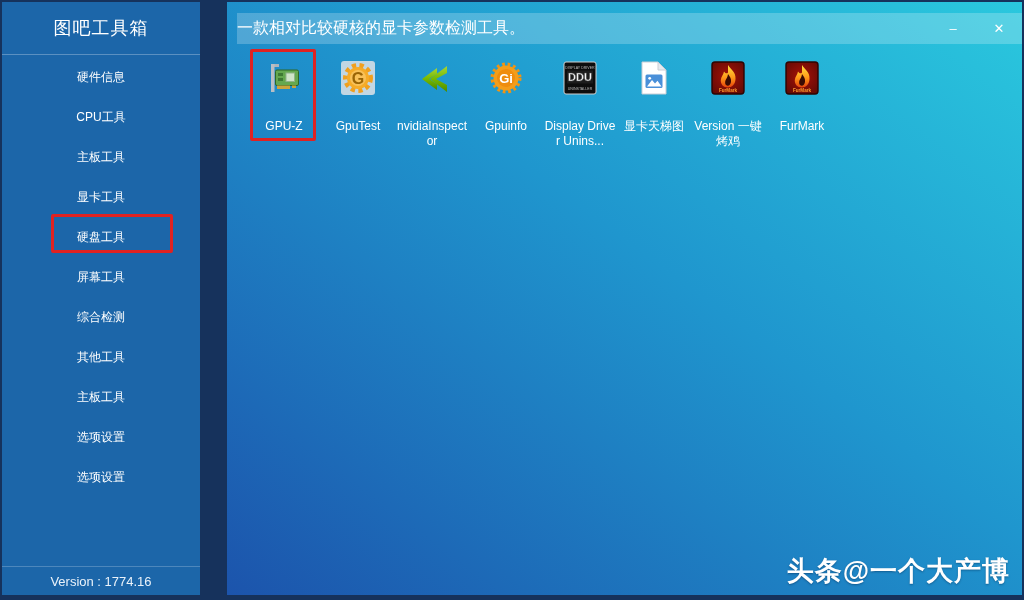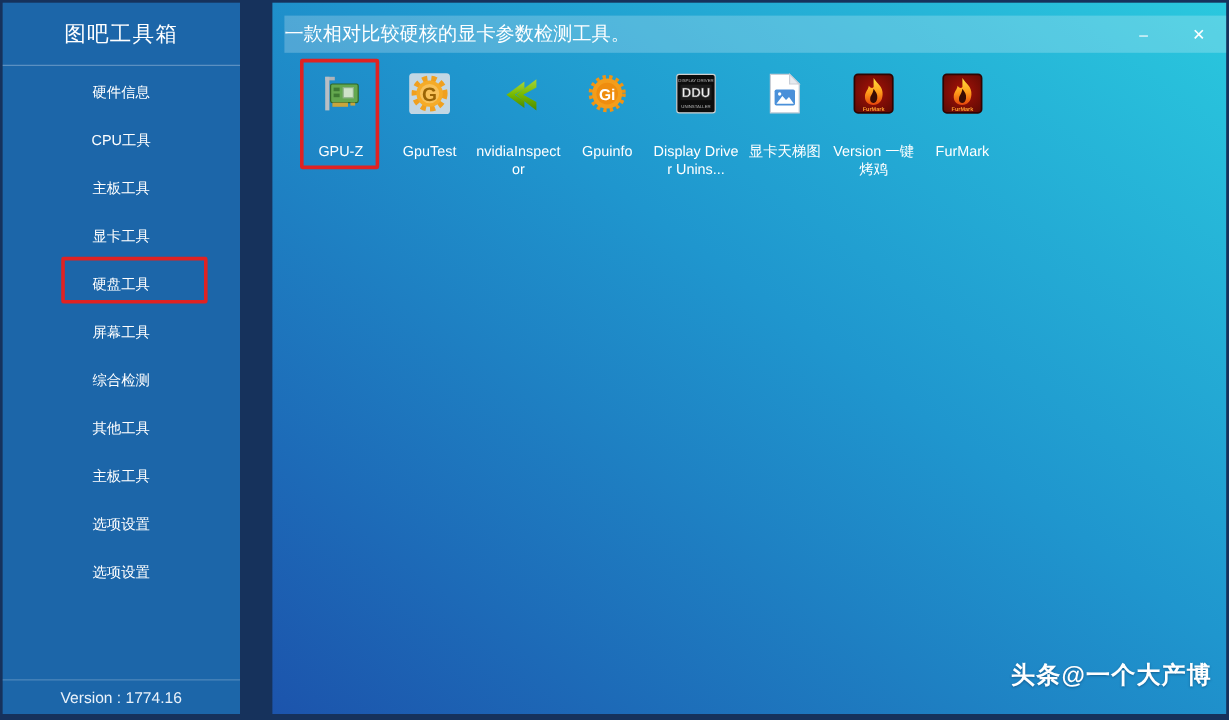--- a/index.html
+++ b/index.html
@@ -67,22 +67,22 @@
   .tool-label {
     margin-top:22px; font-size:12px; line-height:15px; color:#fff;
     text-align:center; word-break:break-all; max-width:74px;
   }
   .gpuz-annotation {
     position:absolute; left:23px; top:47px; width:66px; height:92px;
     border:3px solid #e02222; border-radius:2px; pointer-events:none;
   }
   
   .watermark {
-    position:absolute; right:12px; bottom:19px;
-    font-size:20px; font-weight:bold; color:#fff; letter-spacing:1px;
+    position:absolute; right:12px; bottom:6px;
+    font-size:27px; font-weight:bold; color:#fff; letter-spacing:1px;
     text-shadow:0 1px 2px rgba(0,40,80,0.45);
   }
 </style>
 </head>
 <body>
 
 <div class="app">
 
   <div class="sidebar">
     <div class="sidebar-title">图吧工具箱</div>

